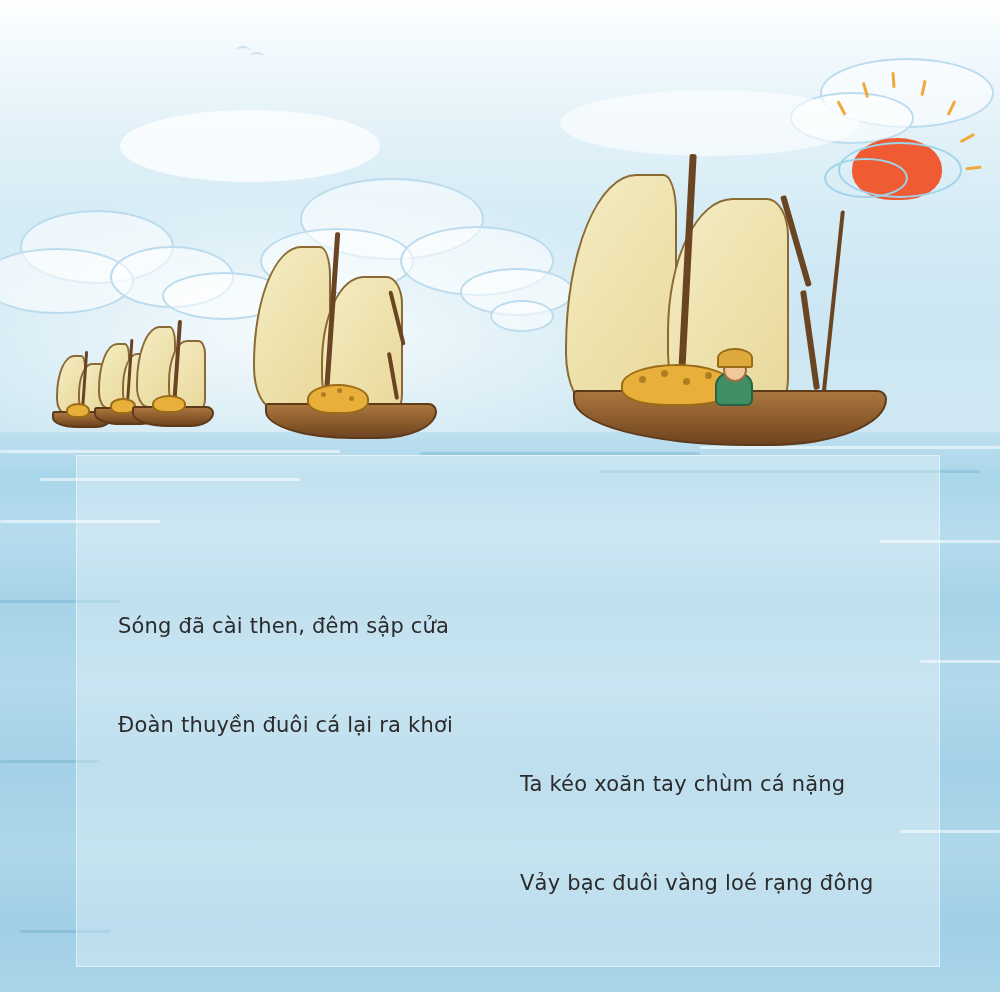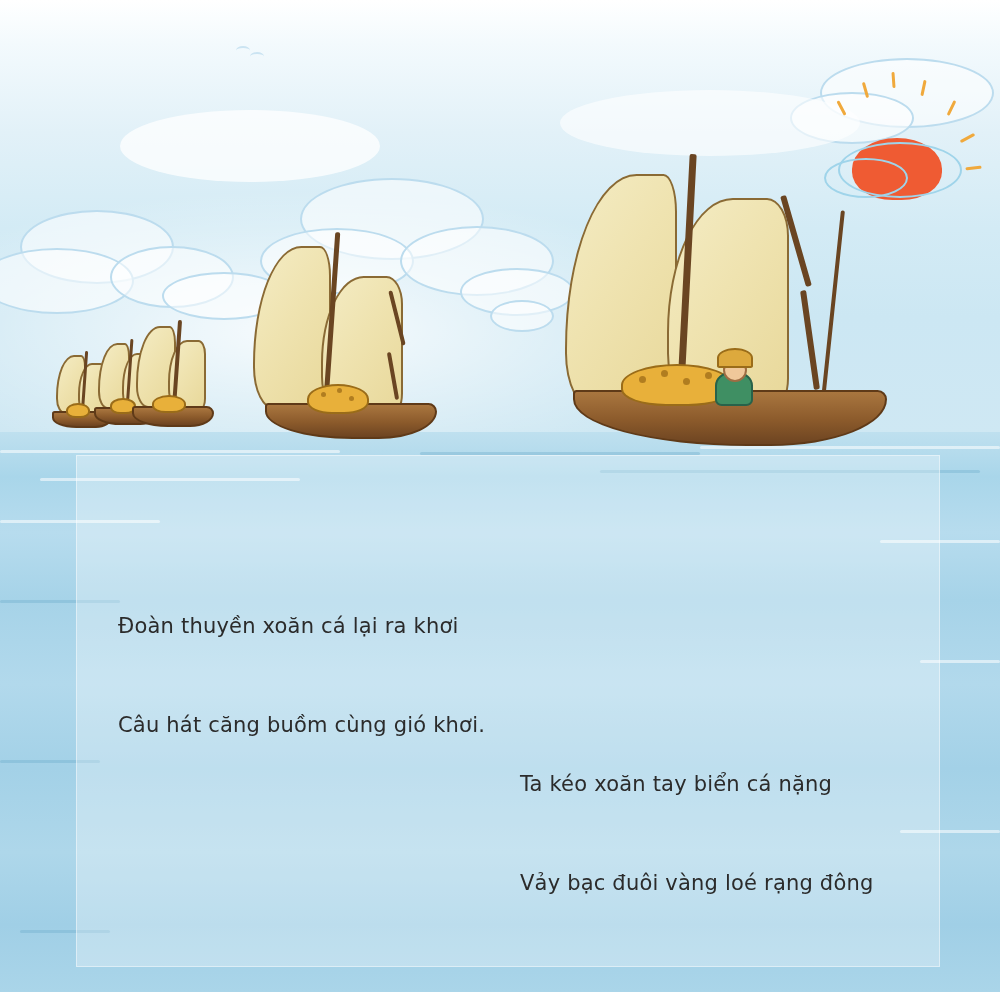--- a/index.html
+++ b/index.html
@@ -305,30 +305,30 @@
     <div class="dot" style="left:150px; top:222px; width:7px; height:7px;"></div>
     <div class="fisher-body" style="left:160px; top:222px; width:34px; height:30px;"></div>
     <div class="fisher-head" style="left:168px; top:208px; width:20px; height:20px;"></div>
     <div class="fisher-hat" style="left:162px; top:198px; width:32px; height:16px;"></div>
   </div>
 
   <div class="poem-panel"></div>
 
   <div class="poem-text col-left">
     <div class="stanza">
-      <span class="line">Đoàn thuyền xoăn cá lại ra khơi</span>
-      <span class="line">Câu hát căng buồm cùng gió khơi.</span>
+      <span class="line">Sóng đã cài then, đêm sập cửa</span>
+      <span class="line">Đoàn thuyền đuôi cá lại ra khơi</span>
     </div>
     
     
   </div>
 
   <div class="poem-text col-right">
     <div class="stanza">
-      <span class="line">Ta kéo xoăn tay biển cá nặng</span>
+      <span class="line">Ta kéo xoăn tay chùm cá nặng</span>
       <span class="line">Vảy bạc đuôi vàng loé rạng đông</span>
       
     </div>
     
   </div>
 
 
 </div>
 
 </body></html>

